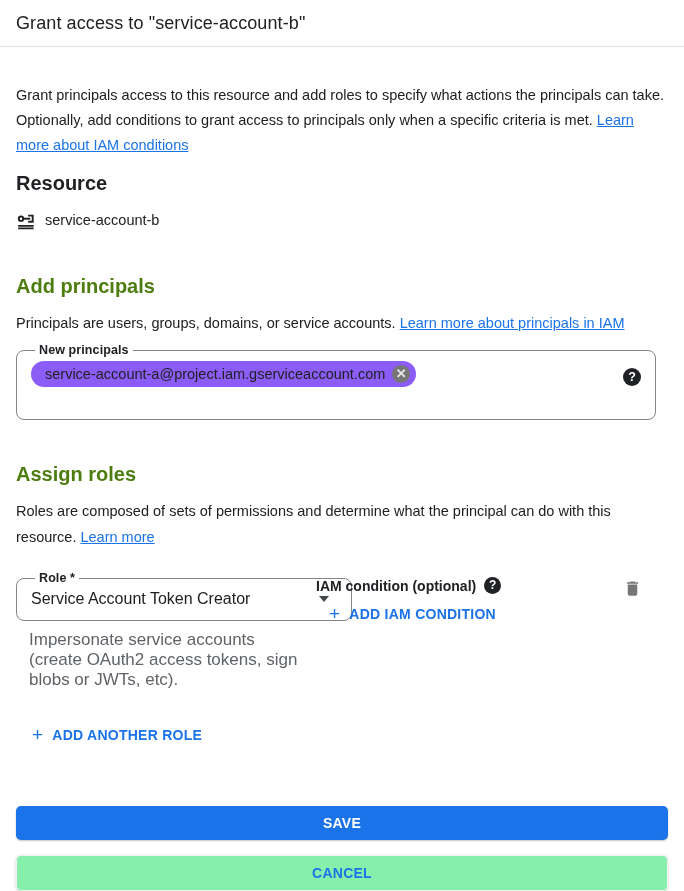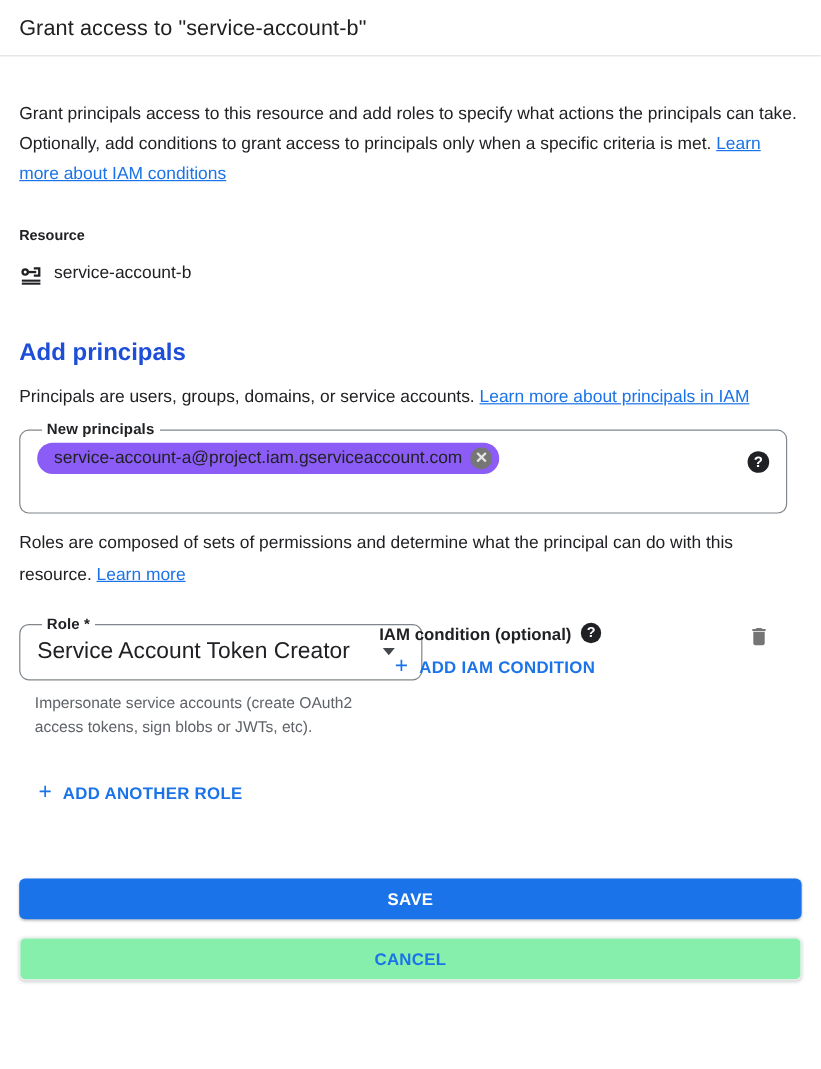--- a/index.html
+++ b/index.html
@@ -35,39 +35,39 @@
     max-width: 650px;
   }
   a.link {
     color: #1a73e8;
     text-decoration: underline;
     cursor: pointer;
   }
 
   
   .section-heading-sm {
-    margin-top: 31px;
-    font-size: 12px;
+    margin-top: 14px;
+    font-size: 20px;
     font-weight: 700;
     color: #202124;
   }
   .resource-row {
     margin-top: 17px;
     display: flex;
     gap: 9px;
     font-size: 14.5px;
   }
   .resource-row svg { display: block; }
 
   
   .section-heading-lg {
     margin-top: 43px;
     font-size: 20px;
     font-weight: 700;
-    color: #1d4ed8;
+    color: #4d7c0f;
   }
   .section-desc {
     margin-top: 12px;
     font-size: 14.5px;
     line-height: 26px;
     color: #202124;
     max-width: 650px;
   }
 
   
@@ -149,33 +149,33 @@
     display: flex;
     align-items: flex-start;
   }
   .role-col { width: 300px; flex: 0 0 auto; }
   .role-fieldset { width: 336px; cursor: pointer; }
   .role-select {
     display: flex;
     align-items: center;
     justify-content: space-between;
     padding: 5px 4px 12px 2px;
-    font-size: 19px;
+    font-size: 16px;
     color: #202124;
   }
   .caret-down {
     width: 0; height: 0;
     border-left: 5.5px solid transparent;
     border-right: 5.5px solid transparent;
     border-top: 6.5px solid #44474a;
     margin-right: 6px;
   }
   .role-helper {
     margin: 9px 0 0 13px;
-    font-size: 13px;
+    font-size: 17px;
     line-height: 20px;
     color: #5f6368;
     max-width: 280px;
   }
 
   .condition-col { flex: 1; }
   .condition-label-row {
     display: flex;
     align-items: center;
     gap: 8px;
@@ -280,20 +280,21 @@
       <div class="principals-inner">
         <span class="chip">
           <span>service-account-a@project.iam.gserviceaccount.com</span>
           <span class="chip-remove">✕</span>
         </span>
         <input class="principals-input" type="text" aria-label="New principals" style="">
         <span class="help-badge">?</span>
       </div>
     </fieldset>
 
+    <h2 class="section-heading-lg">Assign roles</h2>
     <p class="section-desc"><span>Roles are composed of sets of permissions and determine what the principal can do with this resource. </span><a class="link">Learn more</a></p>
 
     <div class="role-row">
 
       <div class="role-col">
         <fieldset class="outlined role-fieldset">
           <legend>Role *</legend>
           <div class="role-select">
             <span>Service Account Token Creator</span>
             <span class="caret-down"></span>

